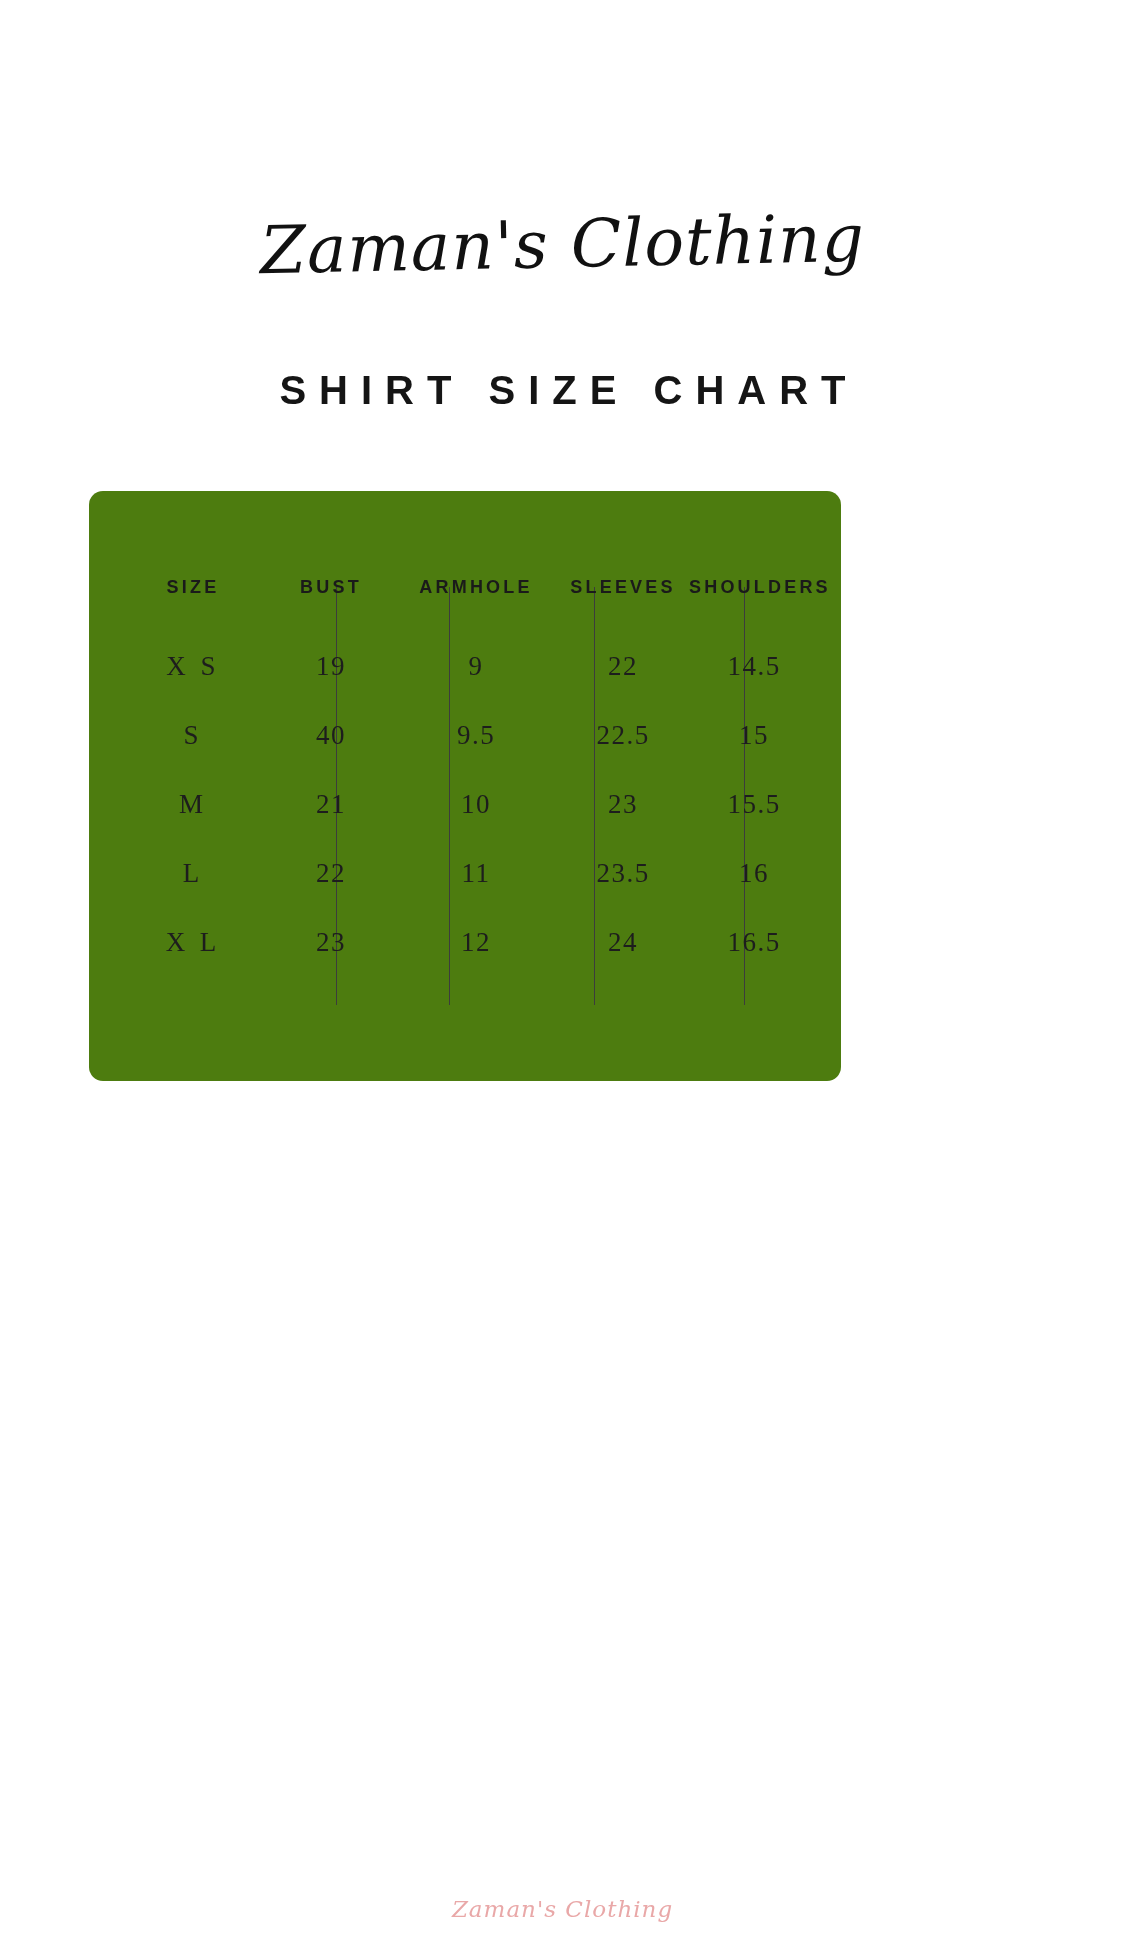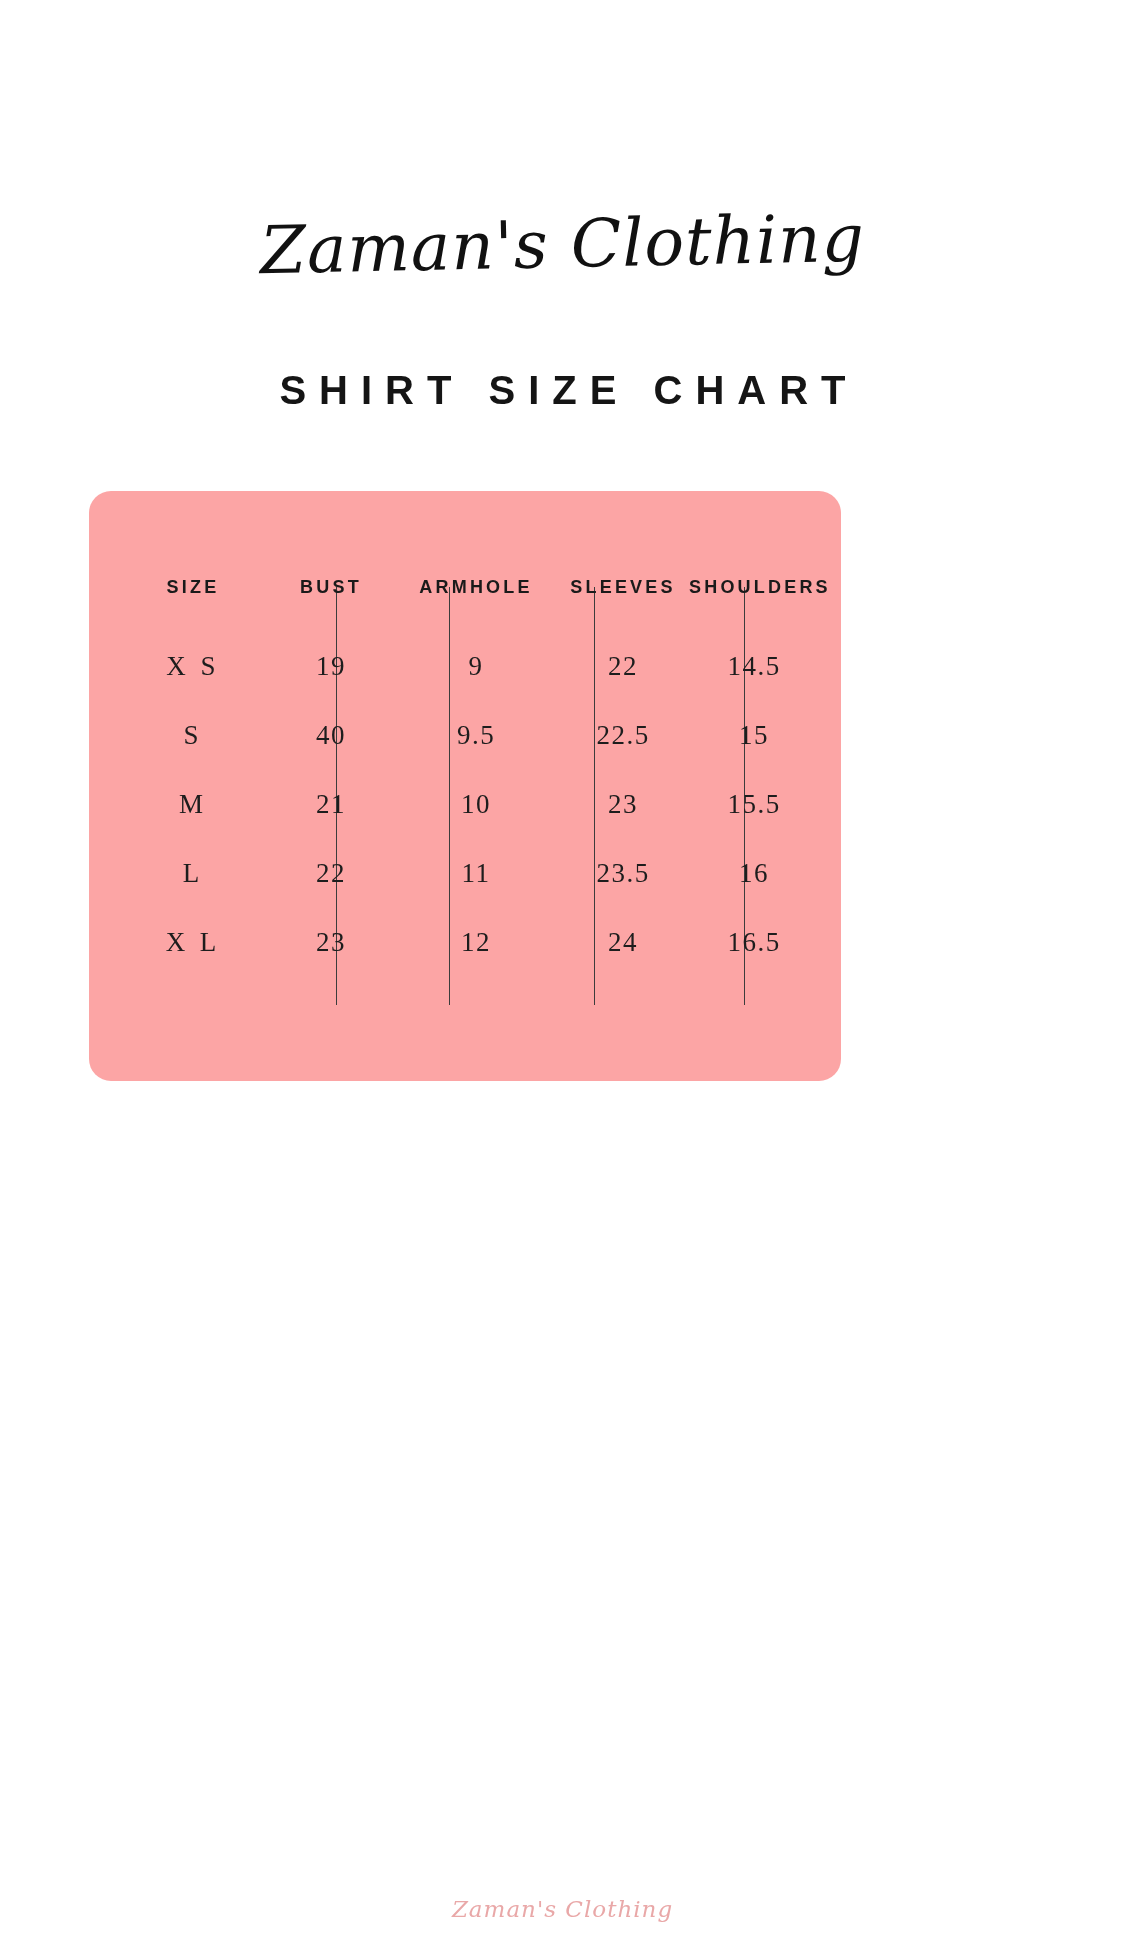--- a/index.html
+++ b/index.html
@@ -53,22 +53,22 @@
     text-indent: 13px;
   }
 
   
   .card {
     position: absolute;
     left: 89px;
     top: 491px;
     width: 752px;
     height: 590px;
-    background: #fca5a5;
-    border-radius: 22px;
+    background: #4d7c0f;
+    border-radius: 14px;
   }
 
   .table-wrap {
     position: absolute;
     left: 0;
     top: 0;
     width: 100%;
     height: 100%;
   }
 

